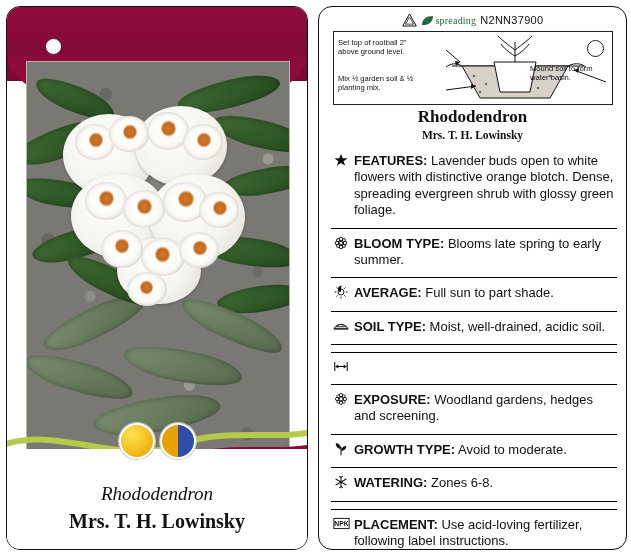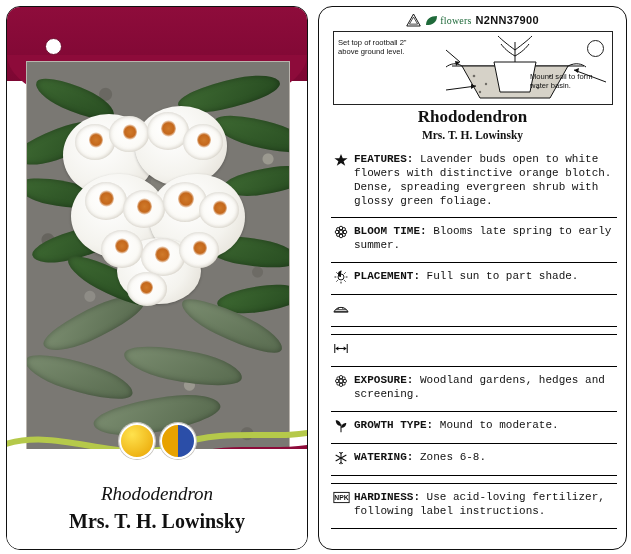--- a/index.html
+++ b/index.html
@@ -192,21 +192,21 @@
     width: 13px; height: 11px;
   }
   .mono-text {
     font-family: "Liberation Serif", serif;
     font-size: 10px;
     color: #1f6a3a;
     letter-spacing: .2px;
   }
   .sku-code {
     font-size: 11px;
-    font-weight: bold;
+    font-weight: normal;
     color: #111;
     letter-spacing: .3px;
   }
 
   .planting-diagram {
     position: absolute;
     left: 14px; top: 24px;
     width: 278px; height: 72px;
     border: 1px solid #222;
   }
@@ -259,24 +259,24 @@
     width: 20px;
     min-width: 20px;
     height: 15px;
     margin-right: 3px;
     display: flex;
     align-items: flex-start;
     justify-content: center;
     color: #111;
   }
   .fact-text {
-    font-size: 11px;
+    font-size: 13px;
     line-height: 1.26;
     color: #111;
-    font-family: Liberation Mono, monospace;
+    font-family: Liberation Sans, sans-serif;
   }
   .fact-label {
     font-weight: bold;
   }
   .divider-line {
     height: 1px;
     background: #000;
     margin: 0 0 7px 0;
     width: 100%;
   }
@@ -367,21 +367,21 @@
 
     <div class="sku-row">
       <svg class="recycle-tri" viewBox="0 0 20 18">
         <path d="M10 1 L19 17 L1 17 Z" fill="none" stroke="#111" stroke-width="1.3"></path>
         <path d="M10 5 L15.5 14.5 L4.5 14.5 Z" fill="none" stroke="#111" stroke-width="1"></path>
       </svg>
       <span class="monrovia-logo">
         <svg class="mono-leaf" viewBox="0 0 14 12">
           <path d="M1 11 C1 4 6 1 13 1 C13 8 8 11 1 11 Z" fill="#1f6a3a"></path>
         </svg>
-        <span class="mono-text">flowers</span>
+        <span class="mono-text">spreading</span>
       </span>
       <span class="sku-code">N2NN37900</span>
     </div>
 
     <div class="planting-diagram">
       <svg viewBox="0 0 278 72" width="278" height="72">
 
         <line x1="118" y1="34" x2="250" y2="34" stroke="#111" stroke-width="1"></line>
 
         <path d="M128,34 L146,66 L216,66 L234,34 Z" fill="#d6d2c8" stroke="#111" stroke-width="1"></path>
@@ -412,21 +412,22 @@
         <path d="M128,34 C122,30 116,32 112,35" stroke="#111" stroke-width="1" fill="none"></path>
 
         <path d="M112,18 L126,30" stroke="#111" stroke-width="1"></path>
         <path d="M126,30 l-5,-1 l1,5 z" fill="#111"></path>
         <path d="M112,58 L142,54" stroke="#111" stroke-width="1"></path>
         <path d="M142,54 l-5,-2 l0,5 z" fill="#111"></path>
         <path d="M272,50 L240,38" stroke="#111" stroke-width="1"></path>
         <path d="M240,38 l4,3 l1,-5 z" fill="#111"></path>
       </svg>
       <div class="pd-text" style="left:4px; top:6px; width:78px;">Set top of rootball 2" above ground level.</div>
-      <div class="pd-text" style="left:196px; top:40px; width:78px;">Mound soil to form water basin.</div>
+      <div class="pd-text" style="left:4px; top:42px; width:80px;">Mix ½ garden soil &amp; ½ planting mix.</div>
+      <div class="pd-text" style="left:196px; top:32px; width:78px;">Mound soil to form water basin.</div>
       <div class="pd-hole"></div>
     </div>
 
     <div class="plant-title">
       <div class="g">Rhododendron</div>
       <div class="c">Mrs. T. H. Lowinsky</div>
     </div>
 
     <div class="facts">
 
@@ -449,55 +450,56 @@
                 <circle cx="8" cy="12.6" r="2"></circle>
               <circle cx="3.4" cy="8" r="2"></circle>
                 <circle cx="12.6" cy="8" r="2"></circle>
               <circle cx="4.7" cy="4.7" r="1.8"></circle>
                 <circle cx="11.3" cy="11.3" r="1.8"></circle>
               <circle cx="11.3" cy="4.7" r="1.8"></circle>
                 <circle cx="4.7" cy="11.3" r="1.8"></circle>
             </g>
           </svg>
         </div>
-        <div class="fact-text"><span class="fact-label">BLOOM TIME:</span><span> Blooms late spring to early summer.</span></div>
+        <div class="fact-text"><span class="fact-label">BLOOM TYPE:</span><span> Blooms late spring to early summer.</span></div>
       </div>
       <div class="divider-line"></div>
 
       <div class="fact">
         <div class="fact-icon">
           <svg viewBox="0 0 16 16" width="14" height="14">
             <circle cx="8" cy="8" r="3.4" fill="none" stroke="#111" stroke-width="1.1"></circle>
             <path d="M8 8 a3.4 3.4 0 0 1 0 -6.8 Z" fill="#111"></path>
             <g stroke="#111" stroke-width="1.1">
               <line x1="8" y1="0.6" x2="8" y2="2.6"></line>
                 <line x1="8" y1="13.4" x2="8" y2="15.4"></line>
               <line x1="0.6" y1="8" x2="2.6" y2="8"></line>
                 <line x1="13.4" y1="8" x2="15.4" y2="8"></line>
               <line x1="2.8" y1="2.8" x2="4.2" y2="4.2"></line>
                 <line x1="11.8" y1="11.8" x2="13.2" y2="13.2"></line>
               <line x1="13.2" y1="2.8" x2="11.8" y2="4.2"></line>
                 <line x1="4.2" y1="11.8" x2="2.8" y2="13.2"></line>
             </g>
           </svg>
         </div>
-        <div class="fact-text"><span class="fact-label">PLACEMENT:</span><span> Full sun to part shade.</span></div>
+        <div class="fact-text"><span class="fact-label">AVERAGE:</span><span> Full sun to part shade.</span></div>
       </div>
       <div class="divider-line"></div>
 
       <div class="fact">
         <div class="fact-icon">
           <svg viewBox="0 0 18 14" width="16" height="13">
             <path d="M1 11 C4 4 14 4 17 11 Z" fill="none" stroke="#111" stroke-width="1.1"></path>
             <line x1="3" y1="8.4" x2="15" y2="8.4" stroke="#111" stroke-width="1"></line>
             <line x1="1.6" y1="10.6" x2="16.4" y2="10.6" stroke="#111" stroke-width="1"></line>
             <circle cx="6" cy="6.6" r=".8" fill="#111"></circle>
               <circle cx="11" cy="6.4" r=".8" fill="#111"></circle>
           </svg>
         </div>
+        <div class="fact-text"><span class="fact-label">SOIL TYPE:</span><span> Moist, well-drained, acidic soil.</span></div>
       </div>
       <div class="divider-line"></div>
 
       <div class="divider-line"></div>
 
       <div class="fact">
         <div class="fact-icon">
           <svg viewBox="0 0 18 14" width="16" height="13">
             <g stroke="#111" stroke-width="1.2">
               <line x1="2" y1="2" x2="2" y2="12"></line>
@@ -532,21 +534,21 @@
       <div class="divider-line"></div>
 
       <div class="fact">
         <div class="fact-icon">
           <svg viewBox="0 0 16 16" width="14" height="14">
             <path d="M8 15 L8 6" stroke="#111" stroke-width="1.2" fill="none"></path>
             <path d="M8 8 C4 8 2 5 2 1.5 C6 1.5 8 4.5 8 8 Z" fill="#111"></path>
             <path d="M8 10 C12 10 14 7.5 14 4.5 C10.5 4.5 8 7 8 10 Z" fill="#111"></path>
           </svg>
         </div>
-        <div class="fact-text"><span class="fact-label">GROWTH TYPE:</span><span> Mound to moderate.</span></div>
+        <div class="fact-text"><span class="fact-label">GROWTH TYPE:</span><span> Avoid to moderate.</span></div>
       </div>
       <div class="divider-line"></div>
 
       <div class="fact">
         <div class="fact-icon">
           <svg viewBox="0 0 16 16" width="14" height="14">
             <g stroke="#111" stroke-width="1.2">
               <line x1="8" y1="1" x2="8" y2="15"></line>
               <line x1="1.9" y1="4.5" x2="14.1" y2="11.5"></line>
               <line x1="1.9" y1="11.5" x2="14.1" y2="4.5"></line>
@@ -565,19 +567,19 @@
 
       <div class="divider-line"></div>
 
       <div class="fact">
         <div class="fact-icon">
           <svg viewBox="0 0 20 14" width="17" height="13">
             <rect x="1" y="1" width="18" height="12" fill="none" stroke="#111" stroke-width="1.1"></rect>
             <text x="10" y="10" font-family="Liberation Sans, sans-serif" font-size="8" font-weight="bold" text-anchor="middle" fill="#111">NPK</text>
           </svg>
         </div>
-        <div class="fact-text"><span class="fact-label">HARDINESS:</span><span> Use acid-loving fertilizer, following label instructions.</span></div>
+        <div class="fact-text"><span class="fact-label">PLACEMENT:</span><span> Use acid-loving fertilizer, following label instructions.</span></div>
       </div>
       <div class="divider-line"></div>
 
     </div>
   </div>
 </div>
 
 </body></html>

